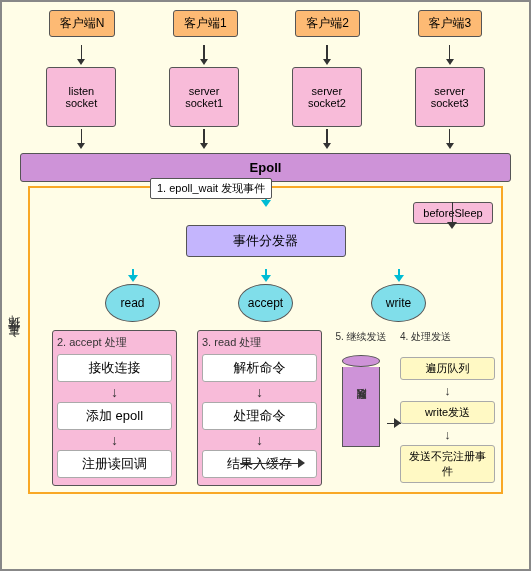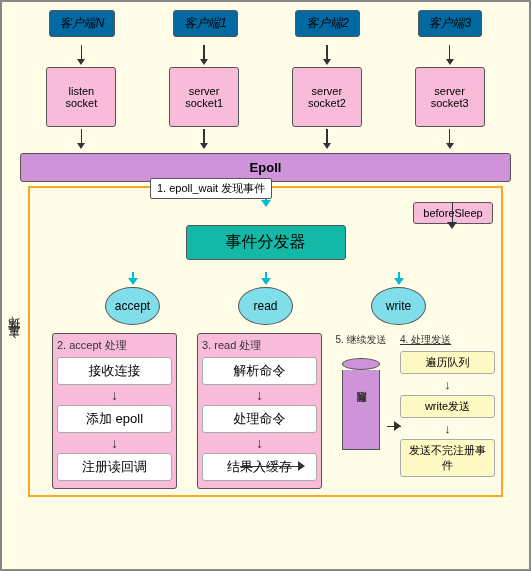--- a/index.html
+++ b/index.html
@@ -23,28 +23,27 @@
 
     
     .clients-row {
       display: flex;
       justify-content: space-around;
       margin-bottom: 8px;
       padding: 0 10px;
     }
 
     .client-box {
-      background: #0369a1;
+      background: #fdba74;
       border: 1.5px solid #555;
       padding: 4px 10px;
       text-align: center;
       border-radius: 3px;
       font-size: 12px;
       min-width: 60px;
-      font-style: italic;
     }
 
     
     .arrows-row {
       display: flex;
       justify-content: space-around;
       padding: 0 10px;
       margin-bottom: 2px;
     }
 
@@ -122,26 +121,26 @@
       background: #fff;
       border: 1.5px solid #555;
       padding: 2px 6px;
       font-size: 11px;
       border-radius: 2px;
       z-index: 10;
     }
 
     
     .dispatcher-box {
-      background: #14b8a6;
+      background: #c4b5fd;
       border: 1.5px solid #555;
       padding: 6px;
       text-align: center;
       border-radius: 3px;
-      font-size: 16px;
+      font-size: 13px;
       margin: 18px auto 8px auto;
       width: 160px;
     }
 
     
     .before-sleep-box {
       background: #f8bbd9;
       border: 1.5px solid #555;
       padding: 4px 8px;
       text-align: center;
@@ -331,22 +330,22 @@
           <div style="width:2px;height:6px;background:#00bcd4;"></div>
           <div style="width:0;height:0;border-left:5px solid transparent;border-right:5px solid transparent;border-top:7px solid #00bcd4;"></div>
         </div>
         <div style="display:flex;flex-direction:column;align-items:center;">
           <div style="width:2px;height:6px;background:#00bcd4;"></div>
           <div style="width:0;height:0;border-left:5px solid transparent;border-right:5px solid transparent;border-top:7px solid #00bcd4;"></div>
         </div>
       </div>
 
       <div class="ovals-row">
+        <div class="oval-btn">read</div>
         <div class="oval-btn">accept</div>
-        <div class="oval-btn">read</div>
         <div class="oval-btn">write</div>
       </div>
 
       <div class="bottom-columns">
 
         <div class="process-column">
           <div class="process-column-header">2. accept 处理</div>
           <div class="process-step">接收连接</div>
           <div class="step-arrow">↓</div>
           <div class="process-step">添加 epoll</div>
@@ -368,21 +367,21 @@
 
           <div style="display:flex;flex-direction:column;align-items:center;margin-top:8px;">
             <div style="width:38px;height:12px;background:#ce93d8;border:1.5px solid #555;border-radius:50%;"></div>
             <div style="width:38px;height:80px;background:#ce93d8;border-left:1.5px solid #555;border-right:1.5px solid #555;border-bottom:1.5px solid #555;display:flex;align-items:center;justify-content:center;">
               <div style="writing-mode:vertical-rl;text-orientation:mixed;transform:rotate(180deg);font-size:10px;color:#333;line-height:1.3;">写发送队列</div>
             </div>
           </div>
         </div>
 
         <div class="right-panel">
-          <div style="font-size:10px;color:#333;margin-bottom:1px;text-decoration:underline;">4. 处理发送</div>
+          <div style="font-size:10px;color:#333;margin-bottom:10px;">4. 处理发送</div>
           <div class="right-step">遍历队列</div>
           <div class="right-step-arrow">↓</div>
           <div class="right-step">write发送</div>
           <div class="right-step-arrow">↓</div>
           <div class="right-step">发送不完注册事件</div>
         </div>
 
       </div>
 
       <div style="position:absolute; bottom:28px; left:210px; width:60px; height:1.5px; background:#333;"></div>

